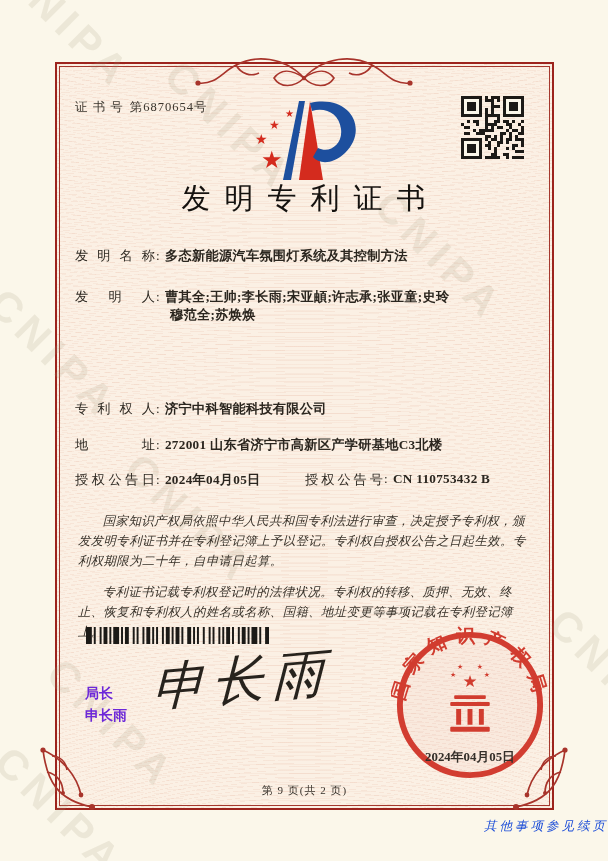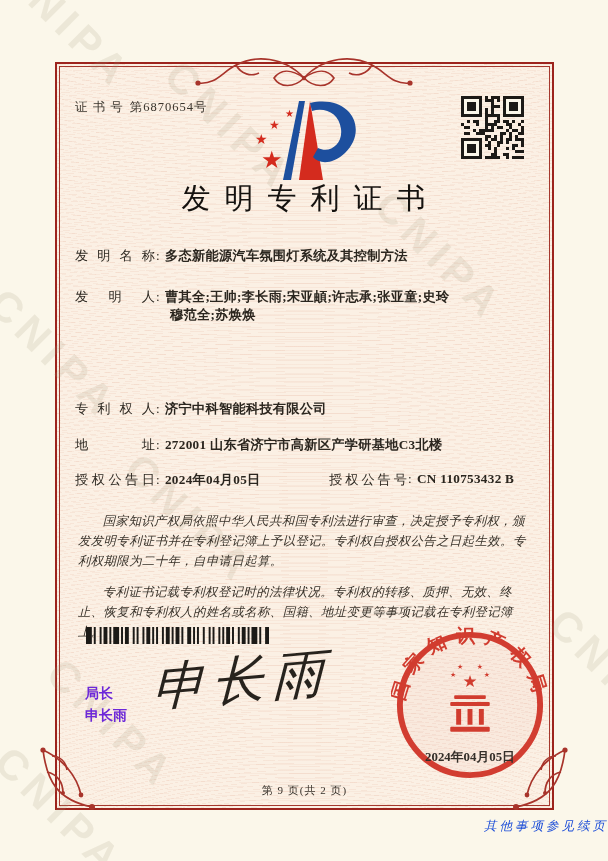--- a/index.html
+++ b/index.html
@@ -24,21 +24,21 @@
   .qr{position:absolute;left:461px;top:96px;width:63px;height:63px;z-index:3;}
   .title{position:absolute;left:55px;top:179px;width:499px;text-align:center;
          font-size:29px;font-weight:normal;color:#15120f;letter-spacing:14px;padding-left:12px;
          box-sizing:border-box;z-index:3;}
   
   .row{position:absolute;left:75px;width:470px;font-size:13.2px;color:#2e2922;z-index:3;white-space:nowrap;}
   .lbl{display:inline-block;width:80px;text-align:justify;text-align-last:justify;vertical-align:top;color:#2e2922;}
   .colon{display:inline-block;margin:0 2px 0 1px;}
   .val{display:inline-block;font-weight:bold;color:#2b261f;letter-spacing:0.3px;}
   .val2{position:absolute;left:95px;top:18px;font-weight:bold;color:#2b261f;letter-spacing:0.3px;}
-  .pair2{position:absolute;left:254px;top:0;}
+  .pair2{position:absolute;left:230px;top:0;}
   .pair2 .lbl{width:78px;}
   
   .body-text{position:absolute;left:68px;top:501px;width:478px;z-index:3;
              font-size:12.4px;line-height:1.63;color:#38322a;font-style:italic;letter-spacing:0.4px;}
   .body-text p{margin:10px;text-indent:2em;}
   .barcode{position:absolute;left:86px;top:627px;width:183px;height:17px;z-index:3;}
   .signer{position:absolute;left:85px;top:682px;z-index:3;
           font-family:Liberation Sans, sans-serif;font-weight:bold;
           font-size:14px;color:#6d28d9;line-height:22px;}
   .signature{position:absolute;left:152px;top:645px;width:200px;height:95px;z-index:4;

